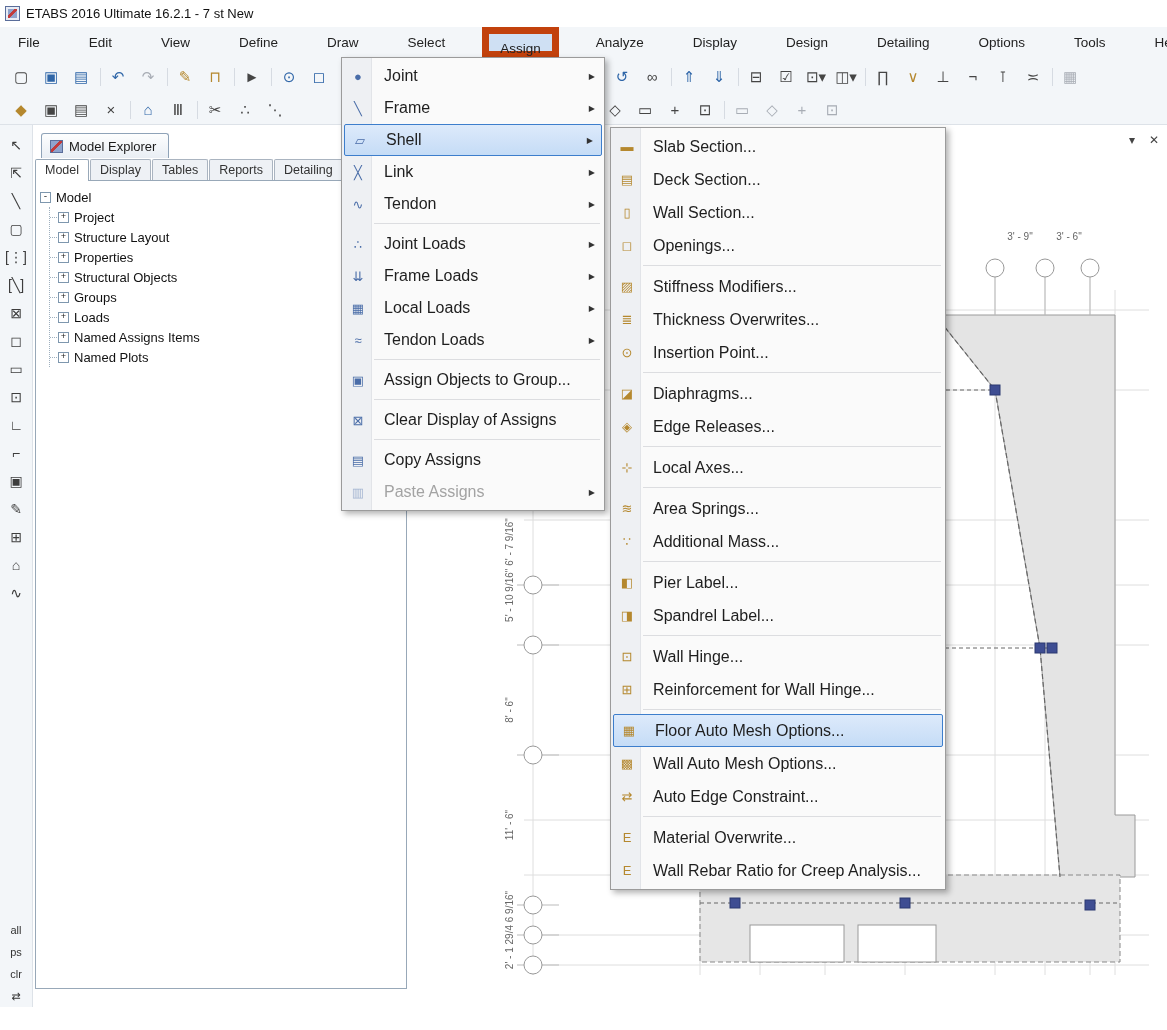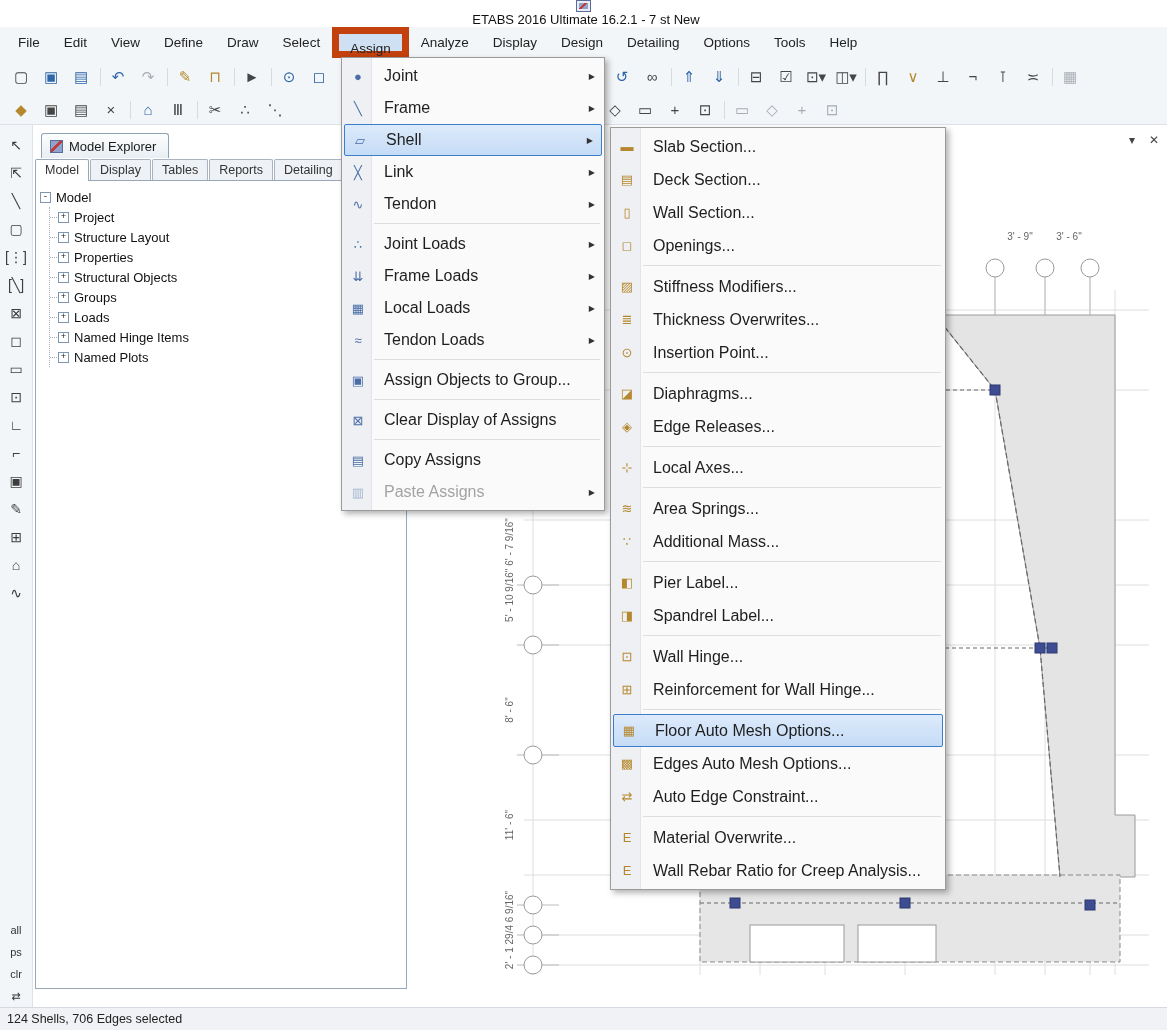--- a/index.html
+++ b/index.html
@@ -3,29 +3,29 @@
 <meta charset="utf-8">
 <style>
   * { margin:0; padding:0; box-sizing:border-box; }
   html,body { background:#cfd6de; }
   body { font-family:"Liberation Sans", sans-serif; }
   .app { position:relative; width:1167px; height:1030px; background:#fff; overflow:hidden;
          font-size:13px; color:#1a1a1a; }
 
   
   .titlebar { position:absolute; left:0; top:0; right:0; height:27px; background:#fff;
-              display:flex; align-items:center; padding-left:5px;flex-direction:column; }
+              display:flex; align-items:center; padding-left:5px; }
   .app-icon { width:15px; height:15px; margin-right:6px; border:1px solid #5a6d9a;
               background:linear-gradient(135deg,#8fa3cc 0 40%,#c23b3b 40% 55%,#8fa3cc 55%);
               box-shadow:inset 0 0 0 2px #e8ecf5; }
   .title-text { font-size:13px; color:#111; }
 
   
   .menubar { position:absolute; left:0; top:27px; right:0; height:31px; background:#f3f6f9;
-             display:flex; align-items:stretch; padding-left:6px; }
+             display:flex; align-items:stretch; padding-left:6px;gap:25px; }
   .mb-item { padding:0 11px; line-height:29px; font-size:13.5px; color:#222; cursor:default; border:1px solid transparent; }
   .mb-item.open { background:#cfe0f3; border:7px solid #c2410c; }
 
   
   .tbar { position:absolute; left:0; right:0; background:#f3f6f9; display:flex; align-items:center; }
   .tbar1 { top:58px; height:37px; }
   .tbar2 { top:95px; height:30px; border-bottom:1px solid #dde2e8; }
   .tgroup { display:flex; align-items:center; }
   .tgroup.abs1 { position:absolute; left:607px; top:0; height:100%; }
   .tgroup.abs2 { position:absolute; left:600px; top:0; height:100%; }
@@ -351,21 +351,21 @@
             <span>Groups</span>
           </li>
 
           <li class="tree-row">
             <span class="exp">+</span>
             <span>Loads</span>
           </li>
 
           <li class="tree-row">
             <span class="exp">+</span>
-            <span>Named Hinge Items</span>
+            <span>Named Assigns Items</span>
           </li>
 
           <li class="tree-row">
             <span class="exp">+</span>
             <span>Named Plots</span>
           </li>
         </ul>
     </div>
   </div>
 
@@ -445,23 +445,20 @@
         <circle cx="124" cy="840" r="9"></circle>
       </g>
 
       <text transform="rotate(-90 104 445)" x="104" y="445" text-anchor="middle">5' - 10 9/16"  6' - 7 9/16"</text>
       <text transform="rotate(-90 104 585)" x="104" y="585" text-anchor="middle">8' - 6"</text>
       <text transform="rotate(-90 104 700)" x="104" y="700" text-anchor="middle">11' - 6"</text>
       <text transform="rotate(-90 104 805)" x="104" y="805" text-anchor="middle">2' - 1 29/4  6 9/16"</text>
     </svg>
   </div>
 
-  <div class="statusbar">
-    <span>124 Shells, 706 Edges selected</span>
-  </div>
 
   <div class="menu assign-menu">
 
       <div class="mi">
         <span class="mi-ic">●</span>
         <span class="mi-lb">Joint</span>
         <span class="mi-ar show">▶</span>
       </div>
 
       <div class="mi">
@@ -636,21 +633,21 @@
       </div>
 
       <div class="mi hl">
         <span class="mi-ic">▦</span>
         <span class="mi-lb">Floor Auto Mesh Options...</span>
         <span class="mi-ar">▶</span>
       </div>
 
       <div class="mi">
         <span class="mi-ic">▩</span>
-        <span class="mi-lb">Edges Auto Mesh Options...</span>
+        <span class="mi-lb">Wall Auto Mesh Options...</span>
         <span class="mi-ar">▶</span>
       </div>
 
       <div class="mi sep">
         <span class="mi-ic">⇄</span>
         <span class="mi-lb">Auto Edge Constraint...</span>
         <span class="mi-ar">▶</span>
       </div>
 
       <div class="mi">

